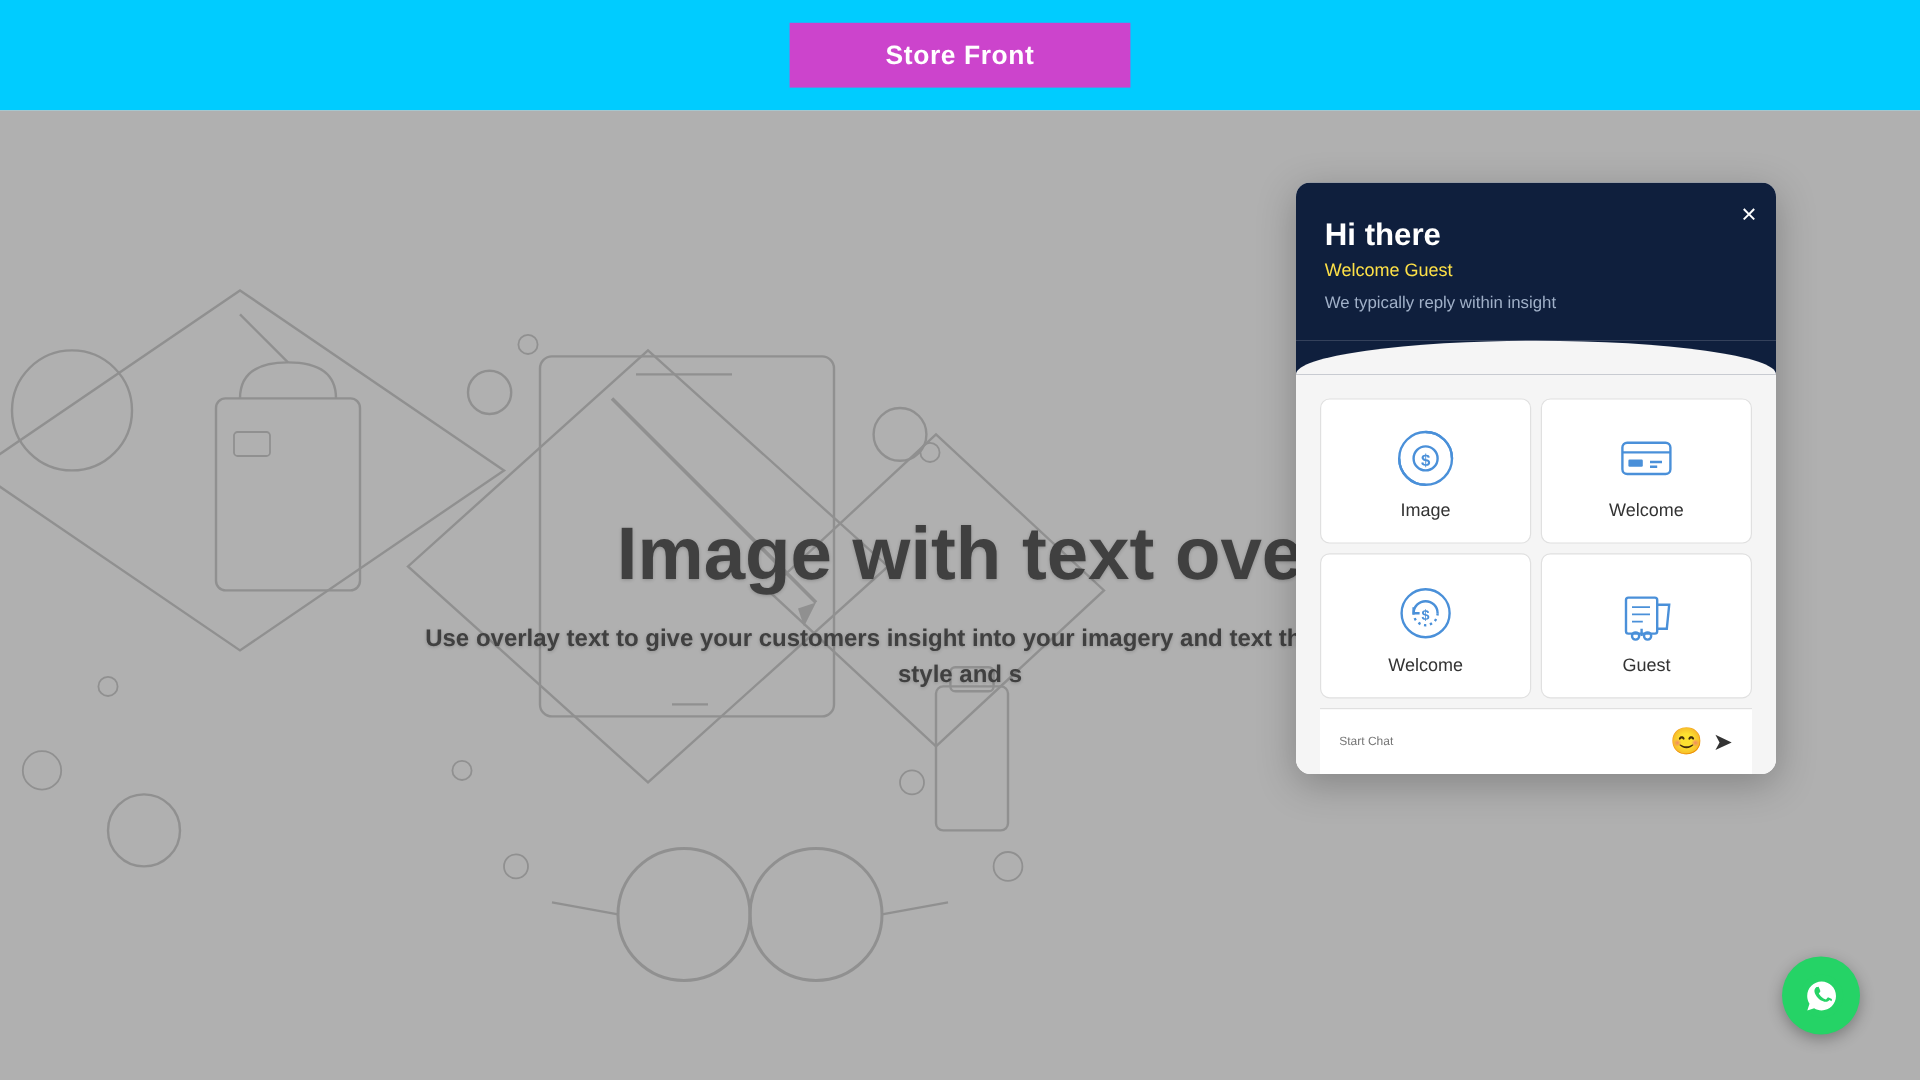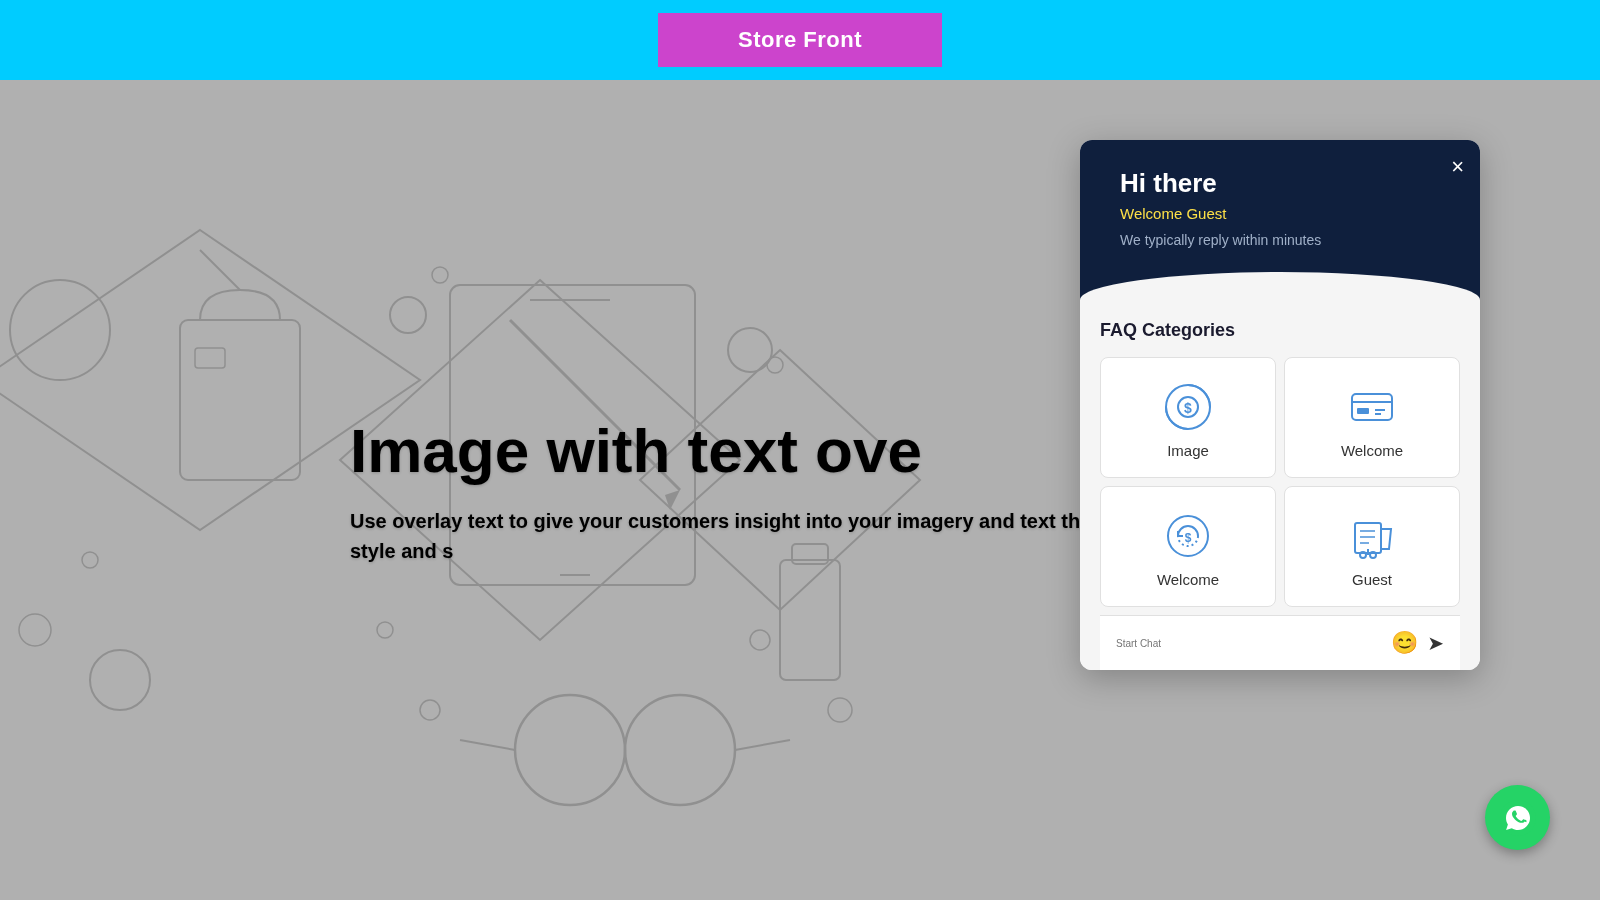--- a/index.html
+++ b/index.html
@@ -6,21 +6,21 @@
     body {
       width: 1600px;
       height: 900px;
       overflow: hidden;
       font-family: -apple-system, BlinkMacSystemFont, 'Segoe UI', sans-serif;
     }
 
     
     .top-bar {
       background: #00ccff;
-      height: 80px;
+      height: 92px;
       display: flex;
       align-items: center;
       justify-content: center;
     }
     .store-front-btn {
       background: #cc44cc;
       color: white;
       font-weight: 700;
       font-size: 22px;
       padding: 14px 80px;
@@ -45,21 +45,22 @@
       width: 100%; height: 100%;
       opacity: 0.35;
     }
 
     
     .overlay-text {
       position: absolute;
       top: 50%;
       left: 50%;
       transform: translate(-50%, -50%);
-      color: #000000;
+      text-align: center;
+      color: #404040;
       width: 900px;
     }
     .overlay-text h1 {
       font-size: 62px;
       font-weight: 700;
       margin-bottom: 20px;
       text-shadow: 0 1px 3px rgba(0,0,0,0.2);
     }
     .overlay-text p {
       font-size: 20px;
@@ -75,21 +76,21 @@
       top: 60px;
       width: 400px;
       background: white;
       border-radius: 12px;
       box-shadow: 0 8px 32px rgba(0,0,0,0.25);
       overflow: hidden;
     }
 
     .chat-header {
       background: #0f1f3d;
-      padding: 28px 40px 24px;
+      padding: 28px 24px 24px;
       position: relative;
     }
     .chat-header h2 {
       color: white;
       font-size: 26px;
       font-weight: 700;
       margin-bottom: 6px;
     }
     .chat-header .welcome {
       color: #fde047;
@@ -276,28 +277,27 @@
     <h1>Image with text ove</h1>
     <p>Use overlay text to give your customers insight into your
 imagery and text that relates to your style and s</p>
   </div>
 
   <div class="chat-widget">
 
     <div class="chat-header">
       <h2>Hi there</h2>
       <div class="welcome">Welcome Guest</div>
-      <div class="reply-time">We typically reply within minutes</div>
+      <div class="reply-time">We typically reply within insight</div>
       <button class="close-btn">×</button>
     </div>
 
     <div class="wave-divider"></div>
 
     <div class="chat-body">
-      <div class="faq-title">FAQ Categories</div>
 
       <div class="faq-grid">
 
         <div class="faq-card">
           <svg class="faq-icon" viewBox="0 0 50 50" fill="none" xmlns="http://www.w3.org/2000/svg">
             <circle cx="25" cy="25" r="22" stroke="#4a90d9" stroke-width="2"></circle>
             <circle cx="25" cy="25" r="10" stroke="#4a90d9" stroke-width="2"></circle>
             <path d="M25 3 A22 22 0 0 1 47 25" stroke="#4a90d9" stroke-width="2" fill="none"></path>
             <path d="M25 47 A22 22 0 0 1 3 25" stroke="#4a90d9" stroke-width="2" fill="none"></path>
             <text x="50%" y="55%" text-anchor="middle" dominant-baseline="middle" fill="#4a90d9" font-size="14" font-weight="bold">$</text>

